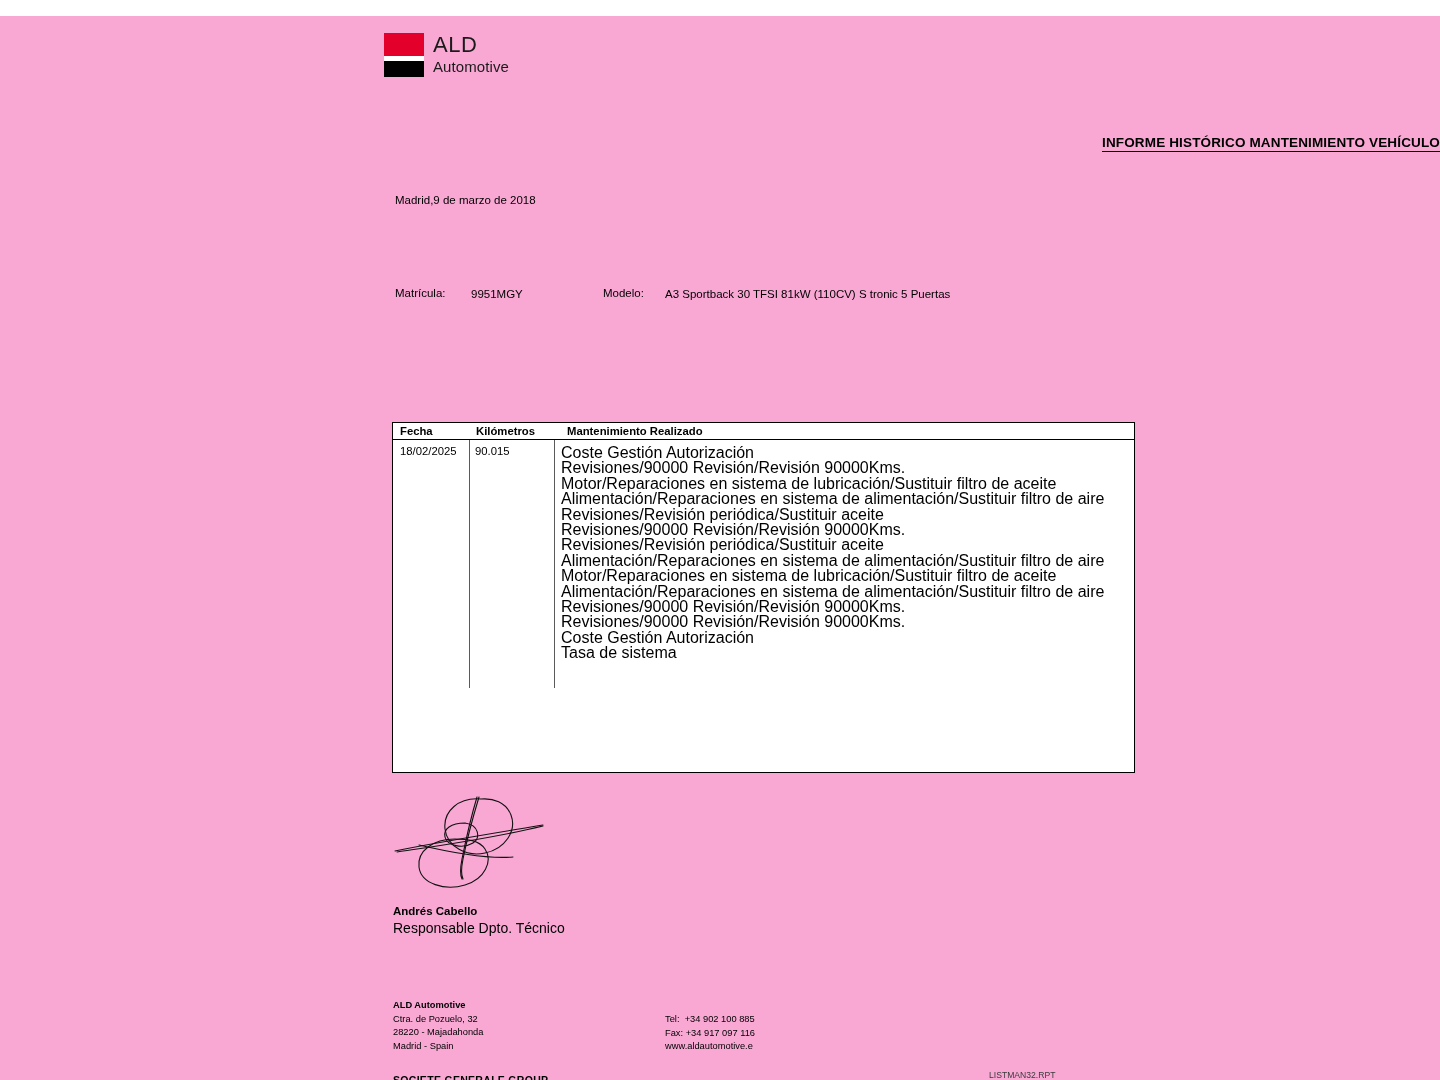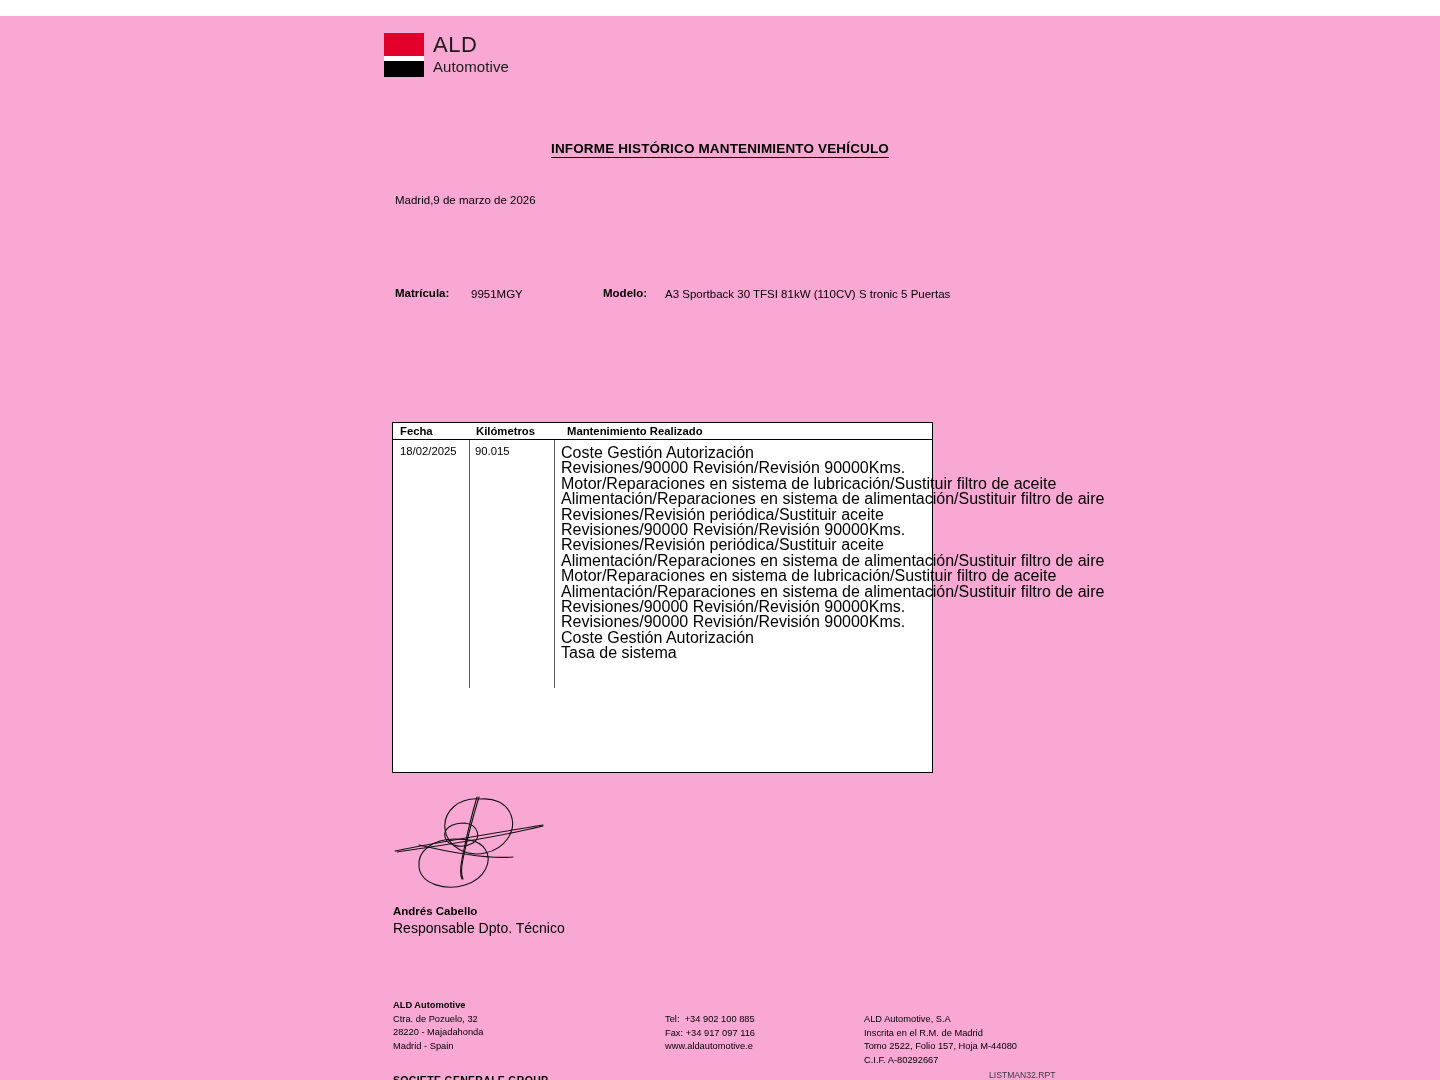--- a/index.html
+++ b/index.html
@@ -71,23 +71,23 @@
     font-weight: 400;
     display: block;
     margin-top: 3px;
     color: #1a1a1a;
   }
 
   
   .doc-title {
     position: absolute;
     left: 0;
-    top: 125px;
+    top: 119px;
     width: 1440px;
-    text-align: center;
+    text-align: right;
     font-size: 13.5px;
     font-weight: bold;
     letter-spacing: 0.15px;
   }
   .doc-title span {
     border-bottom: 1.4px solid #000;
     padding-bottom: 1px;
   }
 
   
@@ -101,33 +101,33 @@
   
   .vehicle-row {
     position: absolute;
     left: 395px;
     top: 271px;
     width: 660px;
     font-size: 11.5px;
     white-space: nowrap;
   }
   .vehicle-row .lbl {
-    font-weight: bold;
+    font-weight: normal;
   }
   .v-plate-label { position: absolute; left: 0px;   top: 0; }
   .v-plate-value { position: absolute; left: 76px;  top: 1px; }
   .v-model-label { position: absolute; left: 208px; top: 0; }
   .v-model-value { position: absolute; left: 270px; top: 1px; }
 
   
   .table-frame {
     position: absolute;
     left: 392px;
     top: 406px;
-    width: 541px;
+    width: 743px;
     height: 351px;
     border: 1.6px solid #000;
     box-sizing: border-box;
     background: #fff;
   }
   .thead {
     position: relative;
     height: 16px;
     border-bottom: 1.1px solid #000;
   }
@@ -252,21 +252,21 @@
     <div class="logo-text">
       <span class="l1">ALD</span>
       <span class="l2">Automotive</span>
     </div>
   </div>
 
   <div class="doc-title">
     <span>INFORME HISTÓRICO MANTENIMIENTO VEHÍCULO</span>
   </div>
 
-  <div class="city-date">Madrid,9 de marzo de 2026</div>
+  <div class="city-date">Madrid,9 de marzo de 2018</div>
 
   <div class="vehicle-row">
     <span class="lbl v-plate-label">Matrícula:</span>
     <span class="v-plate-value">9951MGY</span>
     <span class="lbl v-model-label">Modelo:</span>
     <span class="v-model-value">A3 Sportback 30 TFSI 81kW (110CV) S tronic 5 Puertas</span>
   </div>
 
   <div class="table-frame">
     <div class="thead">
@@ -320,23 +320,17 @@
       <div class="bold">ALD Automotive</div>
       <div>Ctra. de Pozuelo, 32</div>
       <div>28220 - Majadahonda</div>
       <div>Madrid - Spain</div>
     </div>
     <div class="f-col f-col2">
       <div class="f-tel-row">Tel:  +34 902 100 885</div>
       <div>Fax: +34 917 097 116</div>
       <div>www.aldautomotive.e</div>
     </div>
-    <div class="f-col f-col3">
-      <div>ALD Automotive, S.A</div>
-      <div>Inscrita en el R.M. de Madrid</div>
-      <div>Tomo 2522, Folio 157, Hoja M-44080</div>
-      <div>C.I.F. A-80292667</div>
-    </div>
     <div class="f-group">SOCIETE GENERALE GROUP</div>
   </div>
   <div class="f-report">LISTMAN32.RPT</div>
 
 </div>
 
 </body></html>

